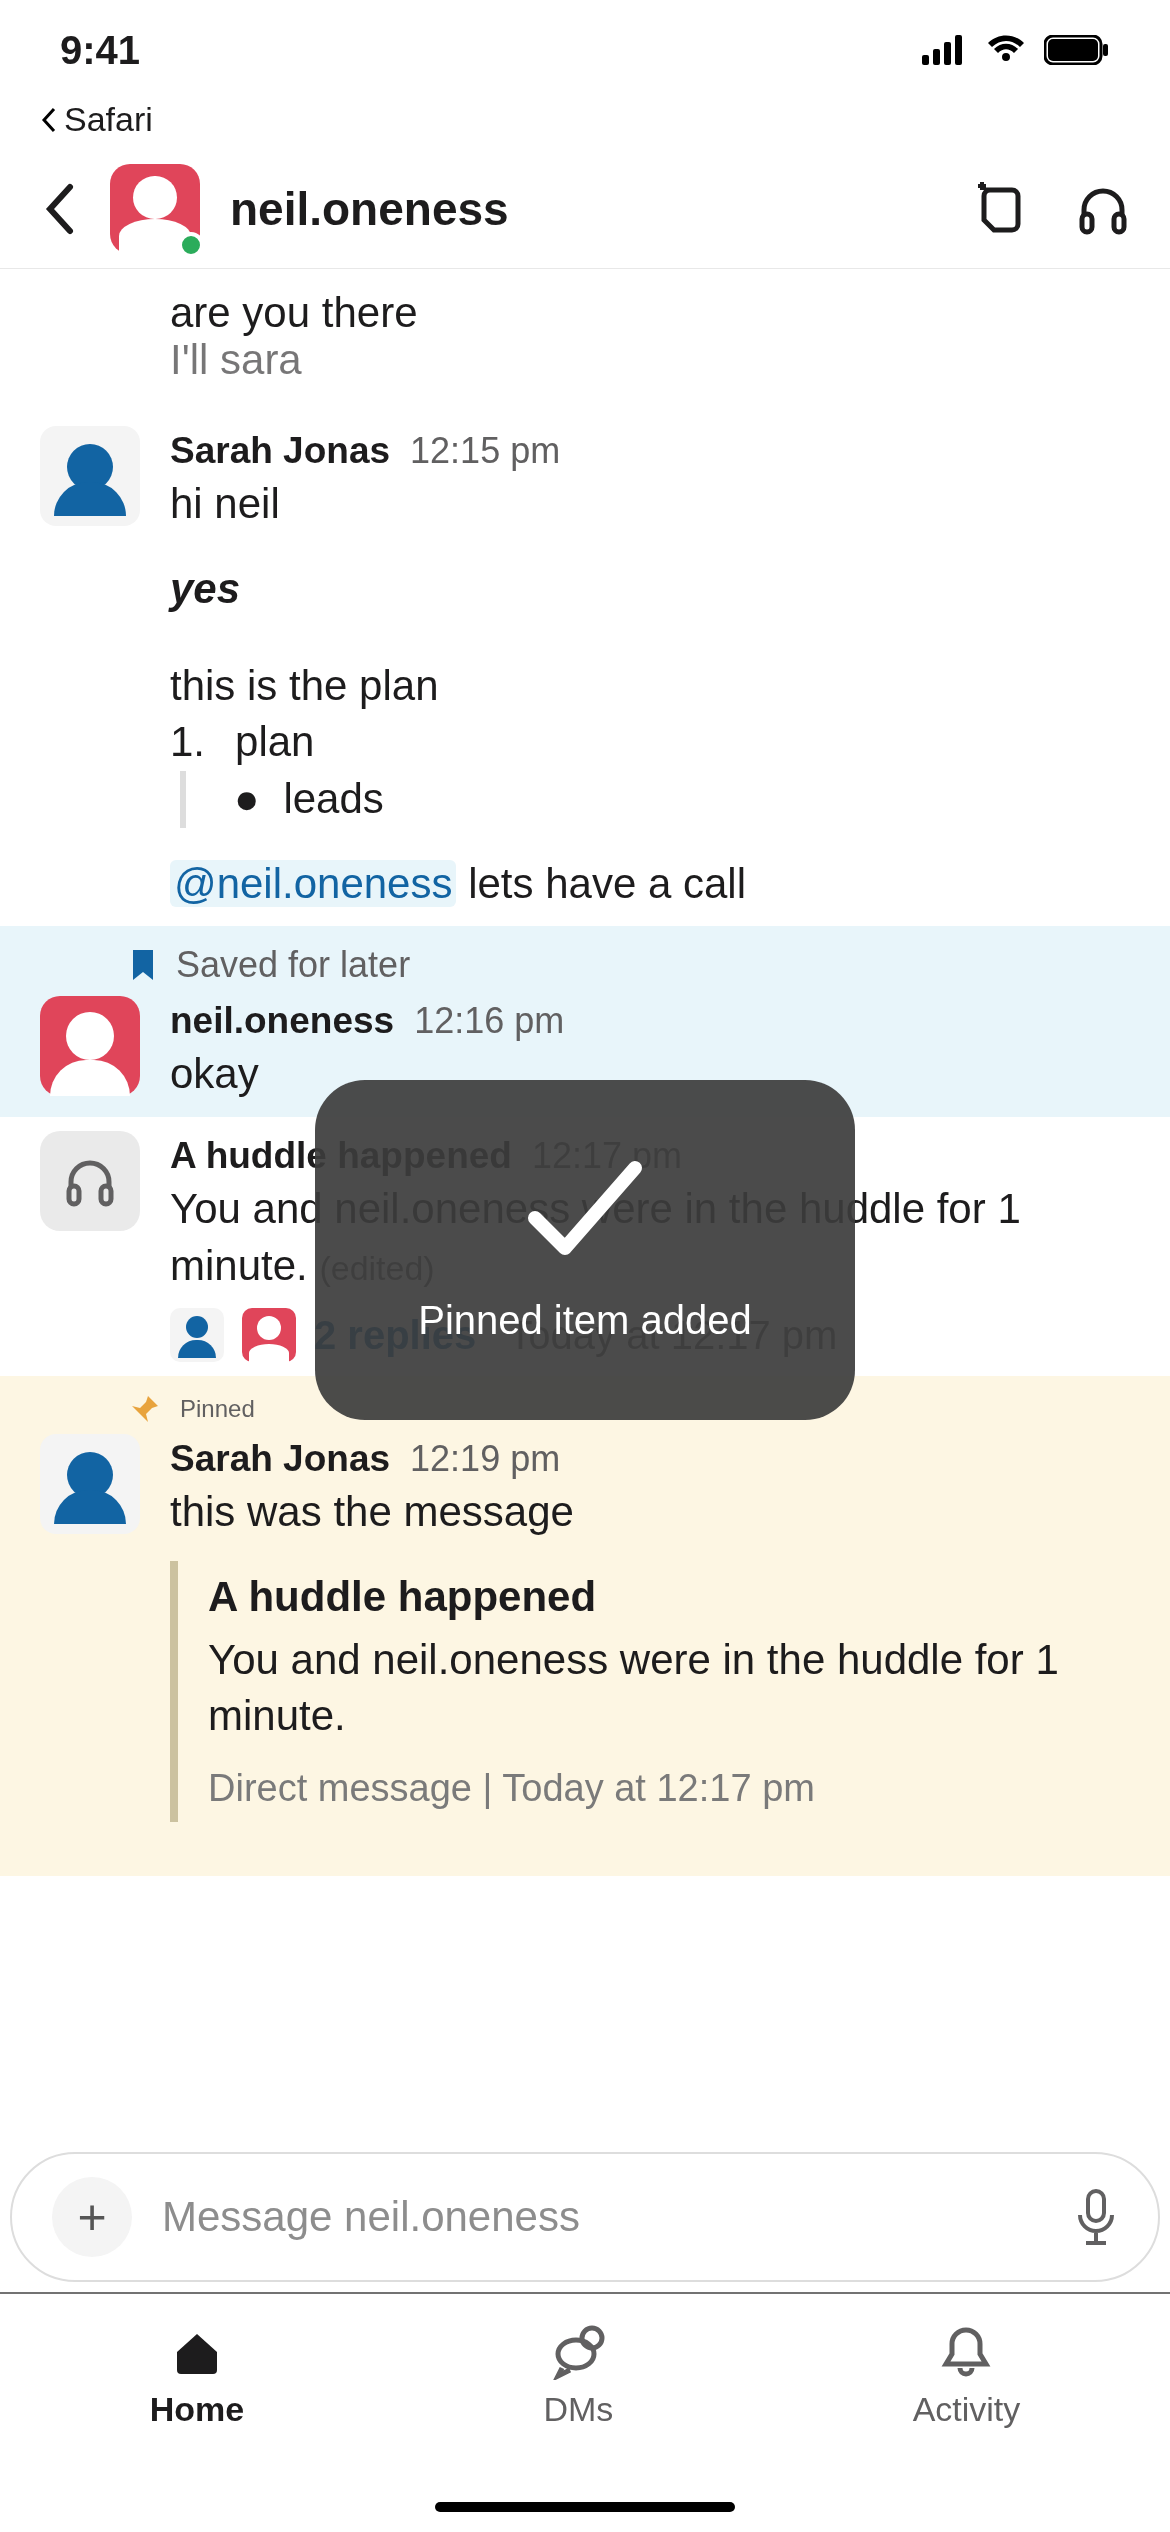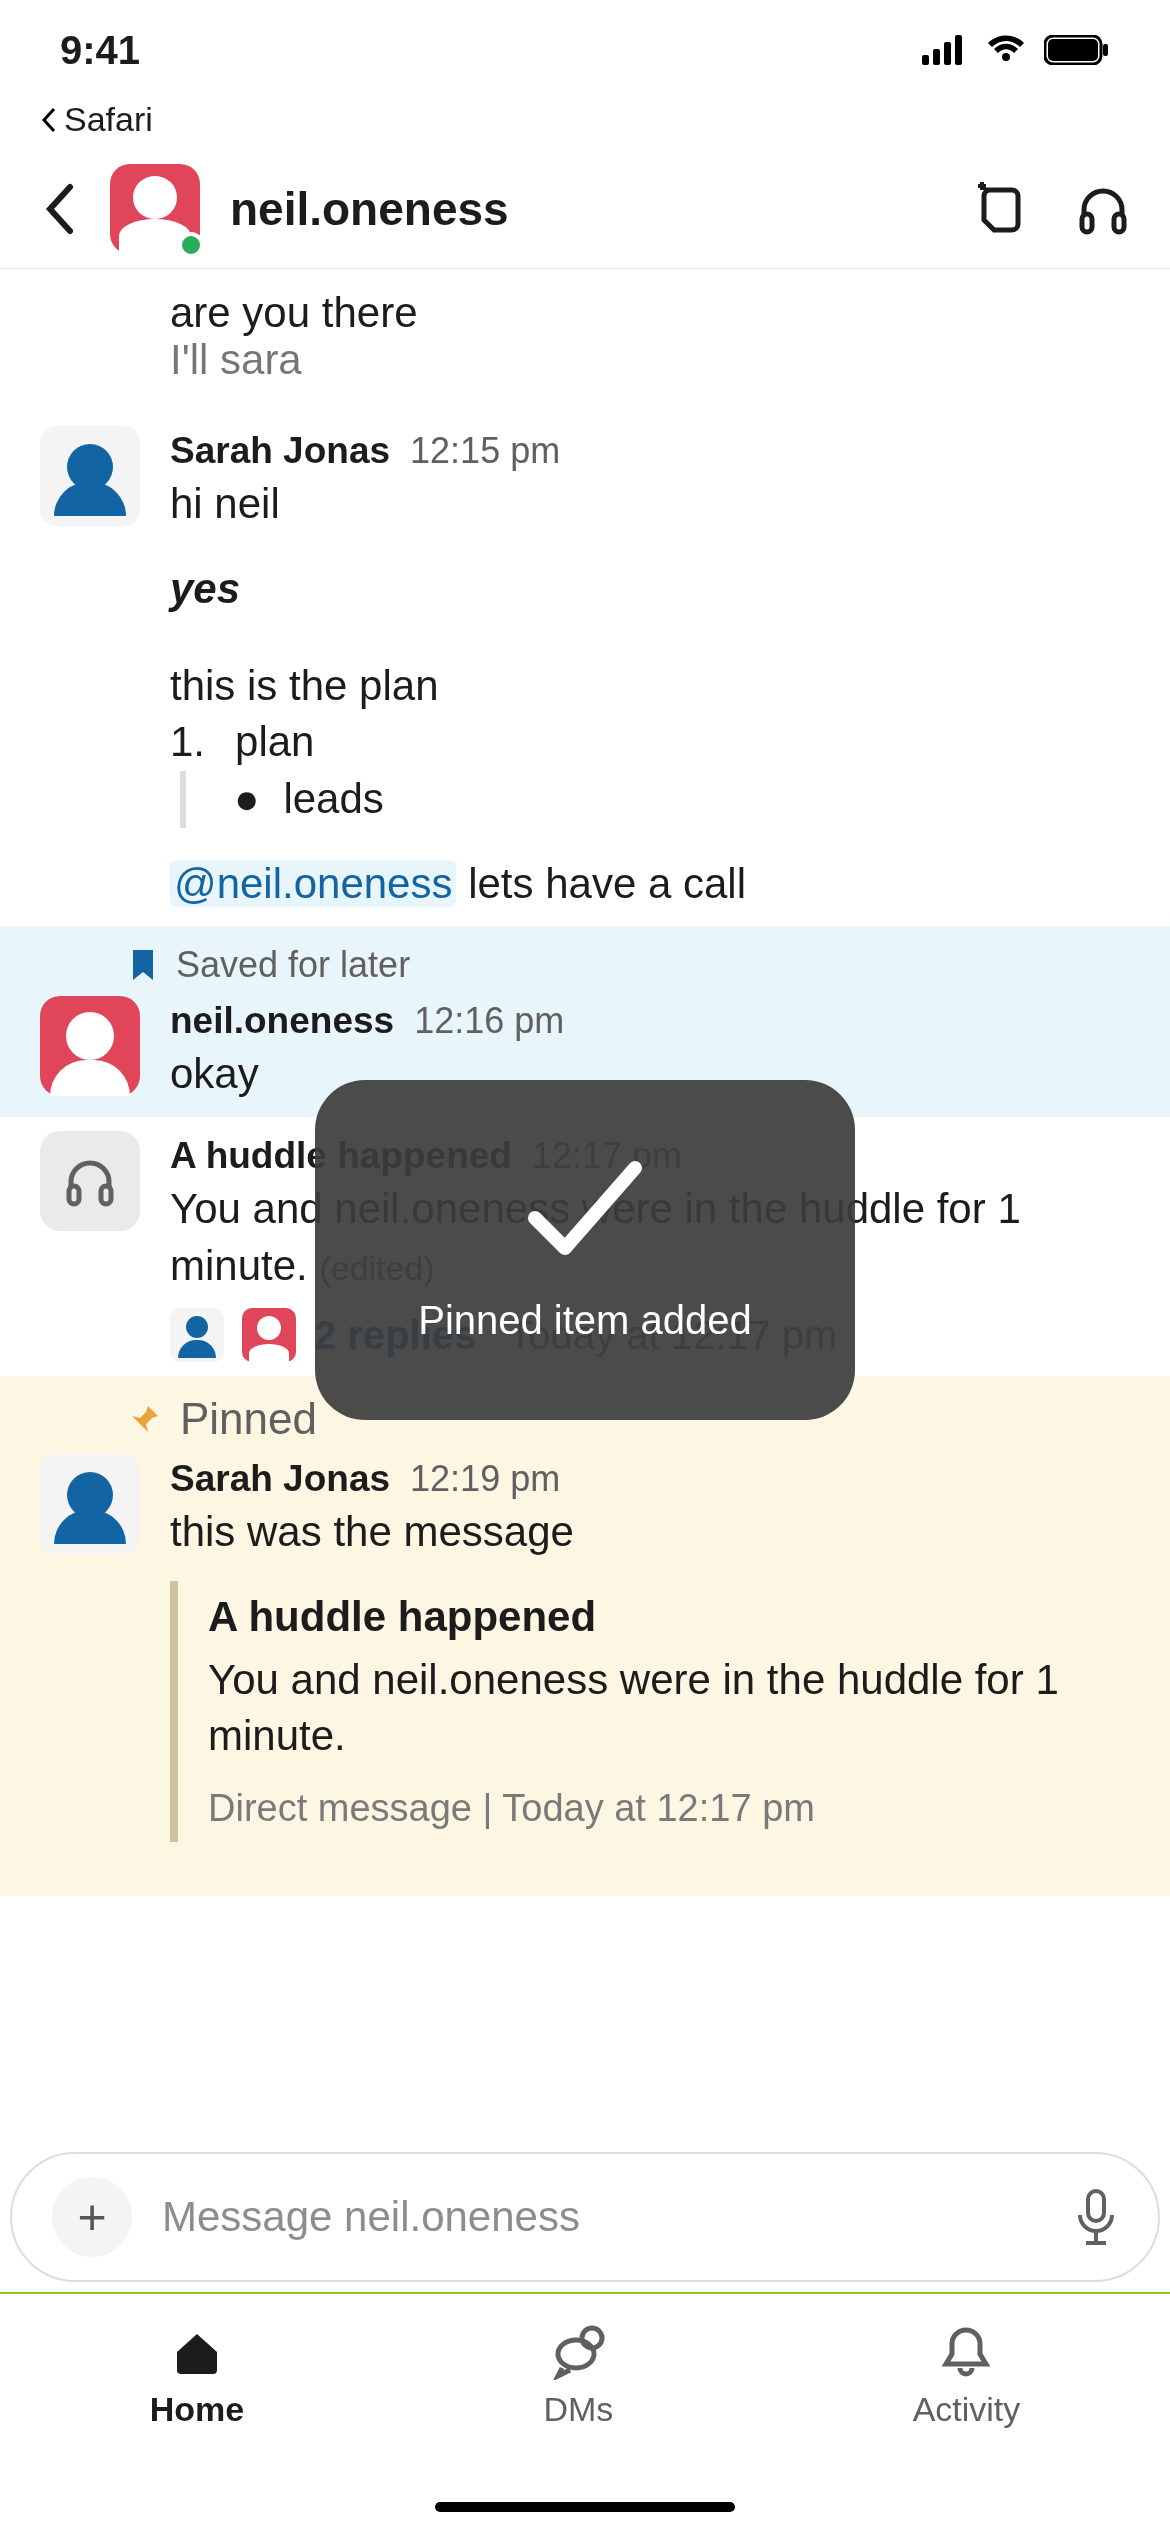--- a/index.html
+++ b/index.html
@@ -37,29 +37,29 @@
   .saved-block { background:#e8f5fa; }
   .avatar-red { width:100px; height:100px; border-radius:20px; background:#e0455a; position:relative; }
   .avatar-red .h{ width:48px; height:48px; border-radius:50%; background:#fff; position:absolute; top:16px; left:26px;}
   .avatar-red .b{ width:80px; height:36px; border-radius:40px 40px 0 0; background:#fff; position:absolute; bottom:0; left:10px;}
   .huddle-icon-box { width:100px; height:100px; border-radius:20px; background:#eaeaea; display:flex; align-items:center; justify-content:center;}
   .edited { color:#616061; font-size:34px; }
   .replies-row { display:flex; align-items:center; gap:18px; margin-top:14px;}
   .replies-link { color:#1264a3; font-size:40px; font-weight:600;}
   .replies-ts { color:#616061; font-size:40px; margin-left:14px;}
   .pin-section { background:#fdf6e3; padding-top:18px; padding-bottom:40px;}
-  .pin-header { padding: 0 40px 6px 130px; display:flex; align-items:center; gap:20px; color:#616061; font-size:44px;}
+  .pin-header { padding: 0 40px 6px 130px; display:flex; align-items:center; gap:20px; color:#616061; font-size:24px;}
   .quote-block { margin-top:20px; border-left:8px solid #ccc2a0; padding: 8px 20px 8px 30px; }
   .quote-title { font-weight:800; font-size:42px; }
   .quote-body { font-size:42px; margin-top:6px; }
   .quote-meta { color:#7a7a7a; font-size:38px; margin-top:18px;}
   .composer { position:absolute; left:10px; right:10px; bottom:250px; height:130px; border:2px solid #ddd; border-radius:65px; display:flex; align-items:center; padding:0 40px; gap:30px; background:#fff;}
   .plus-btn { width:80px; height:80px; border-radius:50%; background:#f4f4f4; display:flex; align-items:center; justify-content:center; font-size:50px; color:#555;}
   .composer-ph { flex:1; color:#8d8d8d; font-size:42px;}
-  .tab-bar { position:absolute; bottom:0; left:0; right:0; height:240px; border-top:2px solid #84cc16; display:flex; justify-content:space-around; align-items:flex-start; padding-top:30px; background:#fff;}
+  .tab-bar { position:absolute; bottom:0; left:0; right:0; height:240px; border-top:2px solid #737373; display:flex; justify-content:space-around; align-items:flex-start; padding-top:30px; background:#fff;}
   .tab { display:flex; flex-direction:column; align-items:center; gap:10px; color:#616061; font-size:34px;}
   .tab.active { color:#1d1c1d; font-weight:700;}
   .home-ind { position:absolute; bottom:20px; left:50%; transform:translateX(-50%); width:300px; height:10px; background:#000; border-radius:10px;}
   .toast { position:absolute; left:50%; top:1080px; transform:translateX(-50%); width:540px; height:340px; background:rgba(60,60,60,0.92); border-radius:50px; display:flex; flex-direction:column; align-items:center; justify-content:center; gap:30px; color:#fff;}
   .toast-text { font-size:40px; }
   svg { display:block; }
 </style>
 </head>
 <body>
 

